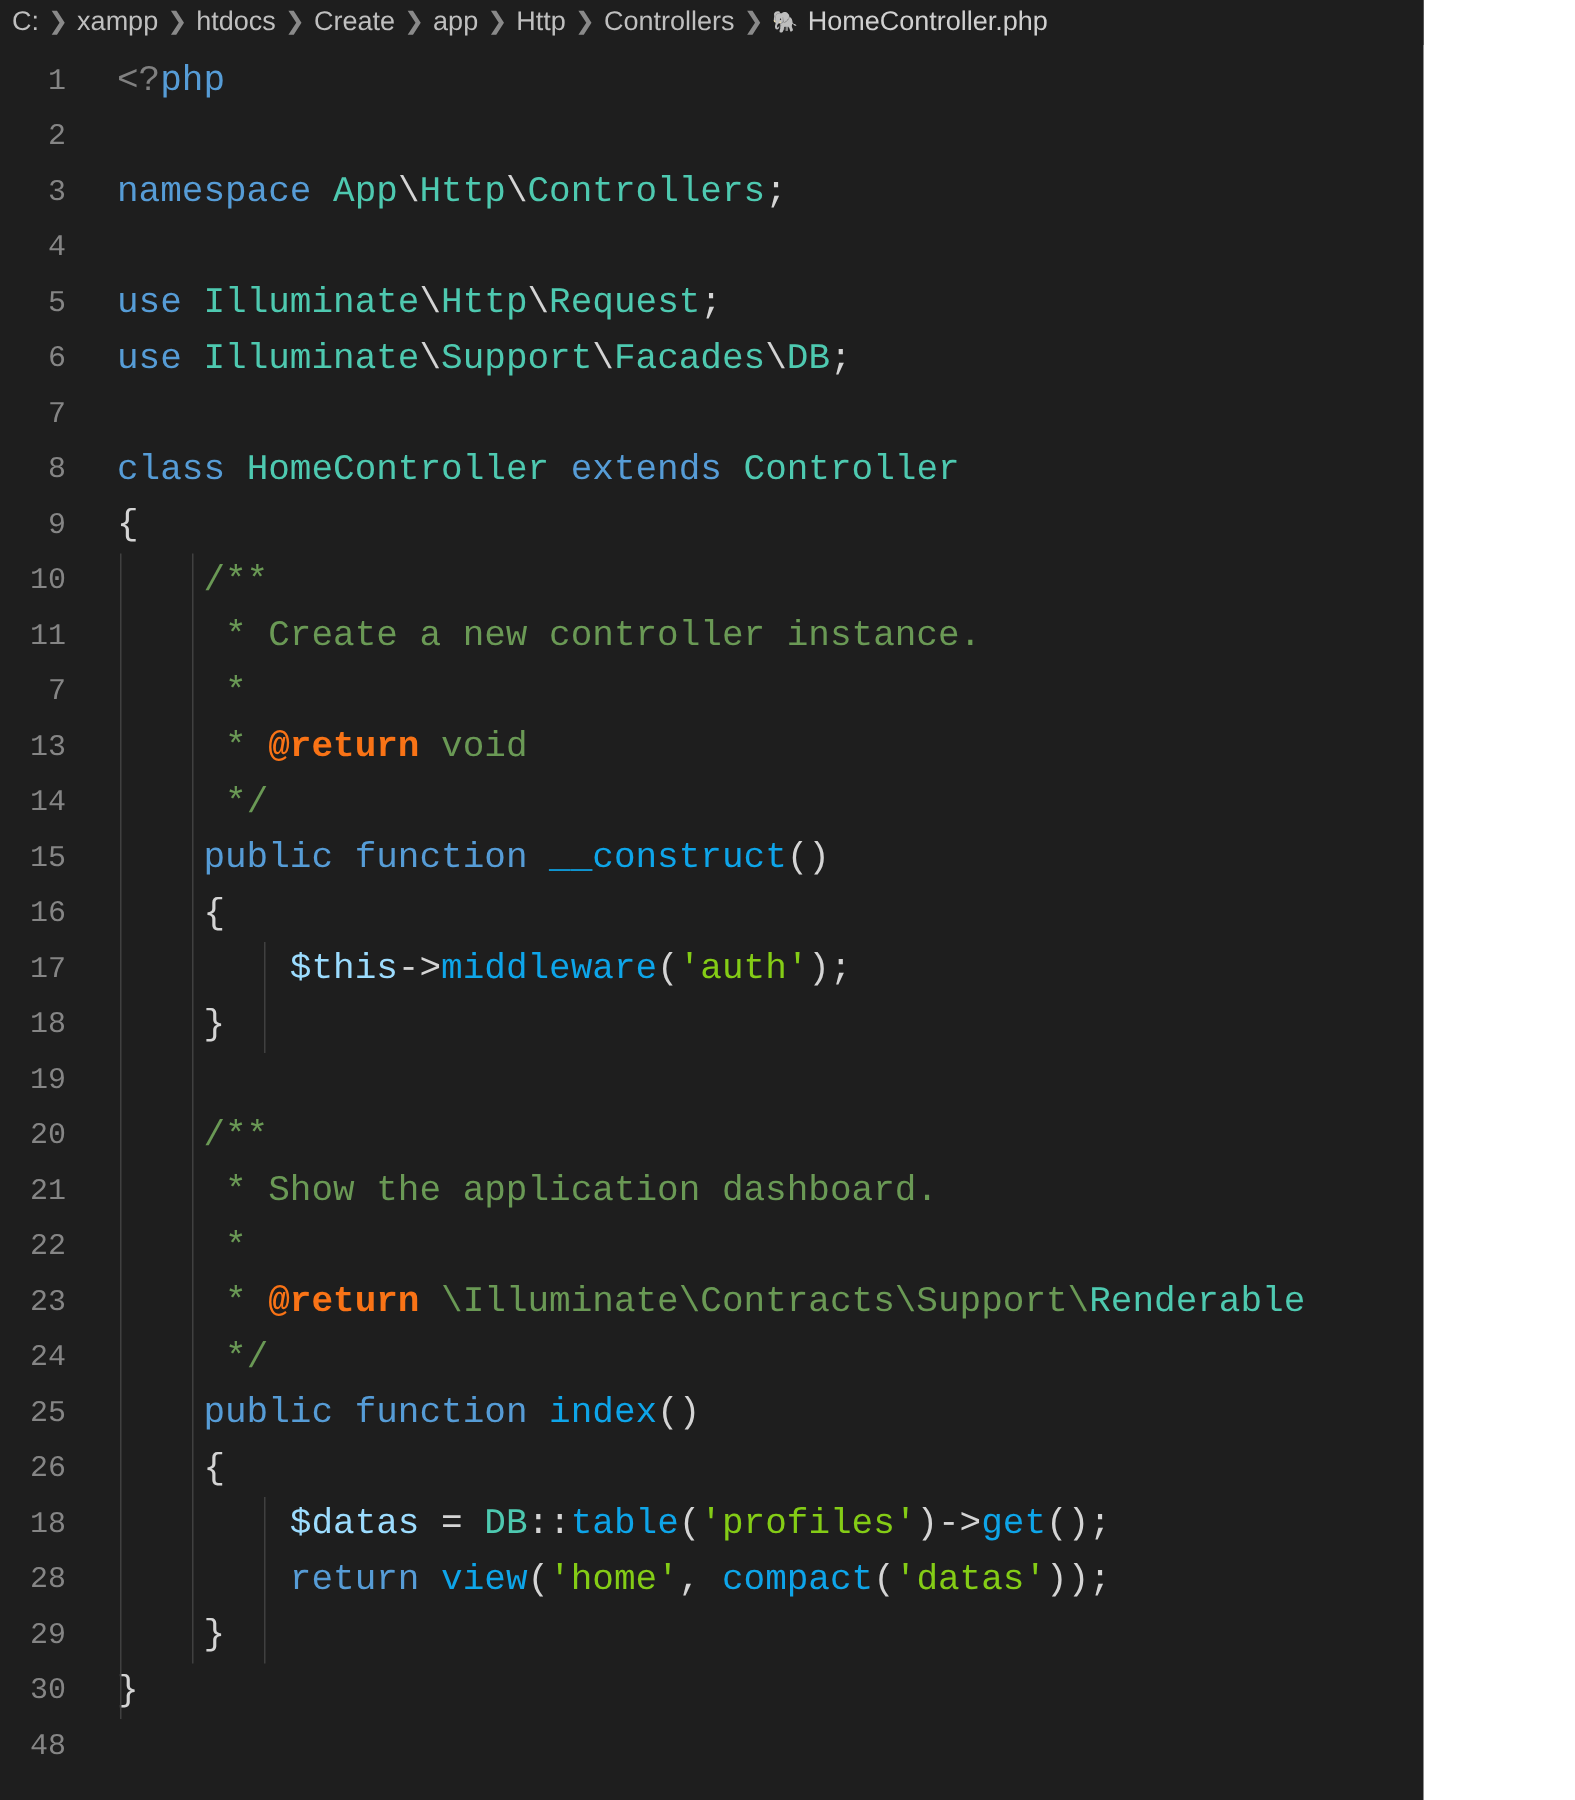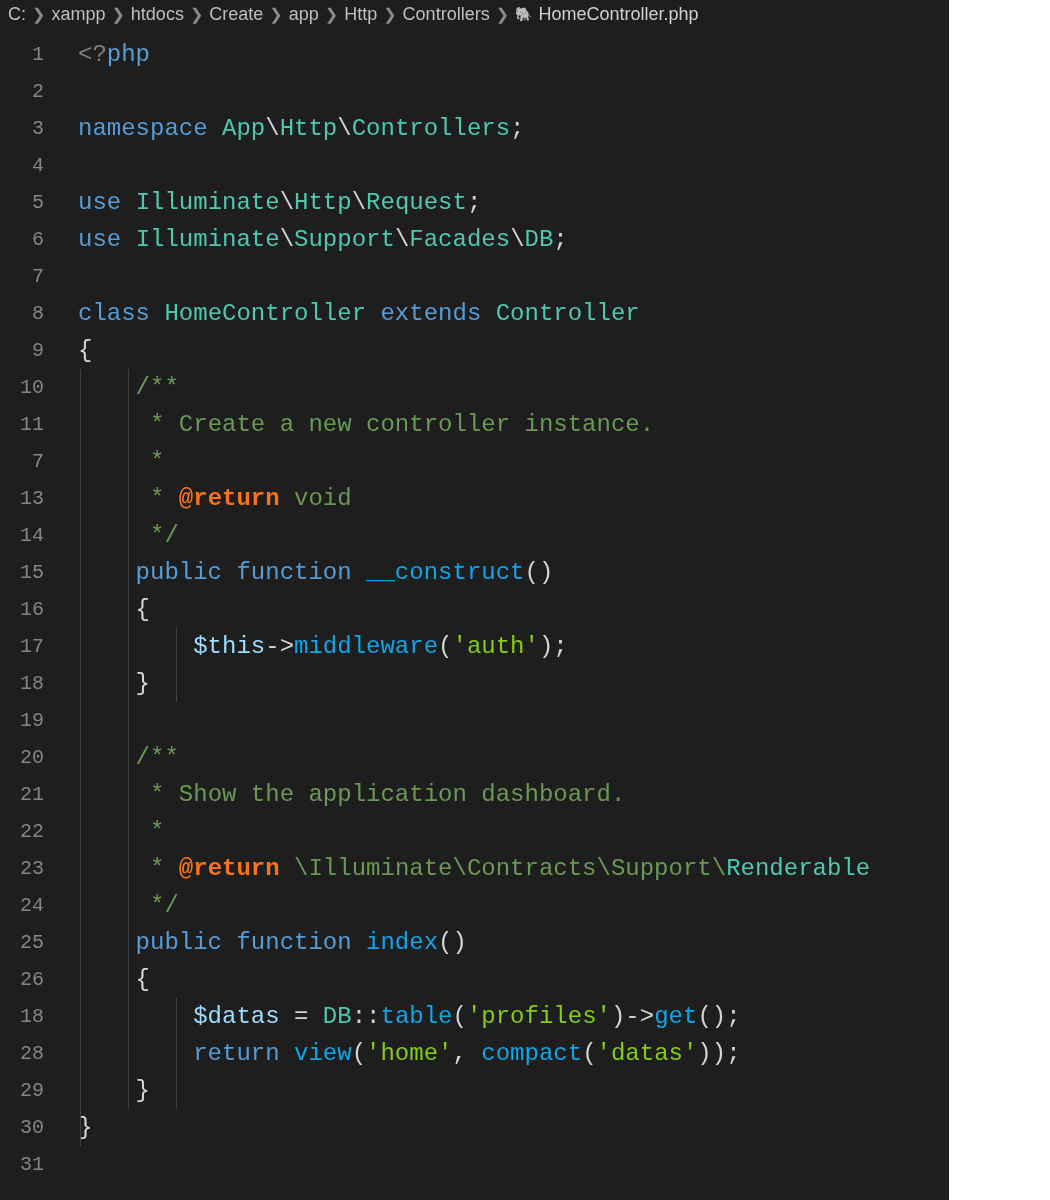--- a/index.html
+++ b/index.html
@@ -129,18 +129,18 @@
         <div>21</div>
         <div>22</div>
         <div>23</div>
         <div>24</div>
         <div>25</div>
         <div>26</div>
         <div>18</div>
         <div>28</div>
         <div>29</div>
         <div>30</div>
-        <div>31</div>
+        <div>48</div>
       </div>
     <div class="code" id="code"><span class="ln"><span class="t-tag">&lt;?</span><span class="t-kw">php</span></span><span class="ln">&nbsp;</span><span class="ln"><span class="t-kw">namespace</span><span class="t-pun"> </span><span class="t-ns">App</span><span class="t-pun">\</span><span class="t-ns">Http</span><span class="t-pun">\</span><span class="t-ns">Controllers</span><span class="t-pun">;</span></span><span class="ln">&nbsp;</span><span class="ln"><span class="t-kw">use</span><span class="t-pun"> </span><span class="t-ns">Illuminate</span><span class="t-pun">\</span><span class="t-ns">Http</span><span class="t-pun">\</span><span class="t-ns">Request</span><span class="t-pun">;</span></span><span class="ln"><span class="t-kw">use</span><span class="t-pun"> </span><span class="t-ns">Illuminate</span><span class="t-pun">\</span><span class="t-ns">Support</span><span class="t-pun">\</span><span class="t-ns">Facades</span><span class="t-pun">\</span><span class="t-ns">DB</span><span class="t-pun">;</span></span><span class="ln">&nbsp;</span><span class="ln"><span class="t-kw">class</span><span class="t-pun"> </span><span class="t-cls">HomeController</span><span class="t-pun"> </span><span class="t-kw">extends</span><span class="t-pun"> </span><span class="t-cls">Controller</span></span><span class="ln"><span class="t-pun">{</span></span><span class="ln"><span class="t-pun">    </span><span class="t-com">/**</span></span><span class="ln"><span class="t-pun">     </span><span class="t-com">* Create a new controller instance.</span></span><span class="ln"><span class="t-pun">     </span><span class="t-com">*</span></span><span class="ln"><span class="t-pun">     </span><span class="t-com">* </span><span class="t-doc">@return</span><span class="t-com"> void</span></span><span class="ln"><span class="t-pun">     </span><span class="t-com">*/</span></span><span class="ln"><span class="t-pun">    </span><span class="t-kw">public</span><span class="t-pun"> </span><span class="t-kw">function</span><span class="t-pun"> </span><span class="t-fn">__construct</span><span class="t-pun">()</span></span><span class="ln"><span class="t-pun">    {</span></span><span class="ln"><span class="t-pun">        </span><span class="t-var">$this</span><span class="t-op">-&gt;</span><span class="t-fn">middleware</span><span class="t-pun">(</span><span class="t-str">'auth'</span><span class="t-pun">);</span></span><span class="ln"><span class="t-pun">    }</span></span><span class="ln">&nbsp;</span><span class="ln"><span class="t-pun">    </span><span class="t-com">/**</span></span><span class="ln"><span class="t-pun">     </span><span class="t-com">* Show the application dashboard.</span></span><span class="ln"><span class="t-pun">     </span><span class="t-com">*</span></span><span class="ln"><span class="t-pun">     </span><span class="t-com">* </span><span class="t-doc">@return</span><span class="t-com"> \Illuminate\Contracts\Support\</span><span class="t-cls">Renderable</span></span><span class="ln"><span class="t-pun">     </span><span class="t-com">*/</span></span><span class="ln"><span class="t-pun">    </span><span class="t-kw">public</span><span class="t-pun"> </span><span class="t-kw">function</span><span class="t-pun"> </span><span class="t-fn">index</span><span class="t-pun">()</span></span><span class="ln"><span class="t-pun">    {</span></span><span class="ln"><span class="t-pun">        </span><span class="t-var">$datas</span><span class="t-pun"> </span><span class="t-op">=</span><span class="t-pun"> </span><span class="t-cls">DB</span><span class="t-op">::</span><span class="t-fn">table</span><span class="t-pun">(</span><span class="t-str">'profiles'</span><span class="t-pun">)</span><span class="t-op">-&gt;</span><span class="t-fn">get</span><span class="t-pun">();</span></span><span class="ln"><span class="t-pun">        </span><span class="t-kw">return</span><span class="t-pun"> </span><span class="t-fn">view</span><span class="t-pun">(</span><span class="t-str">'home'</span><span class="t-pun">, </span><span class="t-fn">compact</span><span class="t-pun">(</span><span class="t-str">'datas'</span><span class="t-pun">));</span></span><span class="ln"><span class="t-pun">    }</span></span><span class="ln"><span class="t-pun">}</span></span><span class="ln">&nbsp;</span><div class="guide" style="left: 22px; top: 339px; height: 777px;"></div><div class="guide" style="left: 70px; top: 339px; height: 740px;"></div><div class="guide" style="left: 118px; top: 598px; height: 74px;"></div><div class="guide" style="left: 118px; top: 968px; height: 111px;"></div></div>
   </div>
 
 </div>
 
 </body></html>

